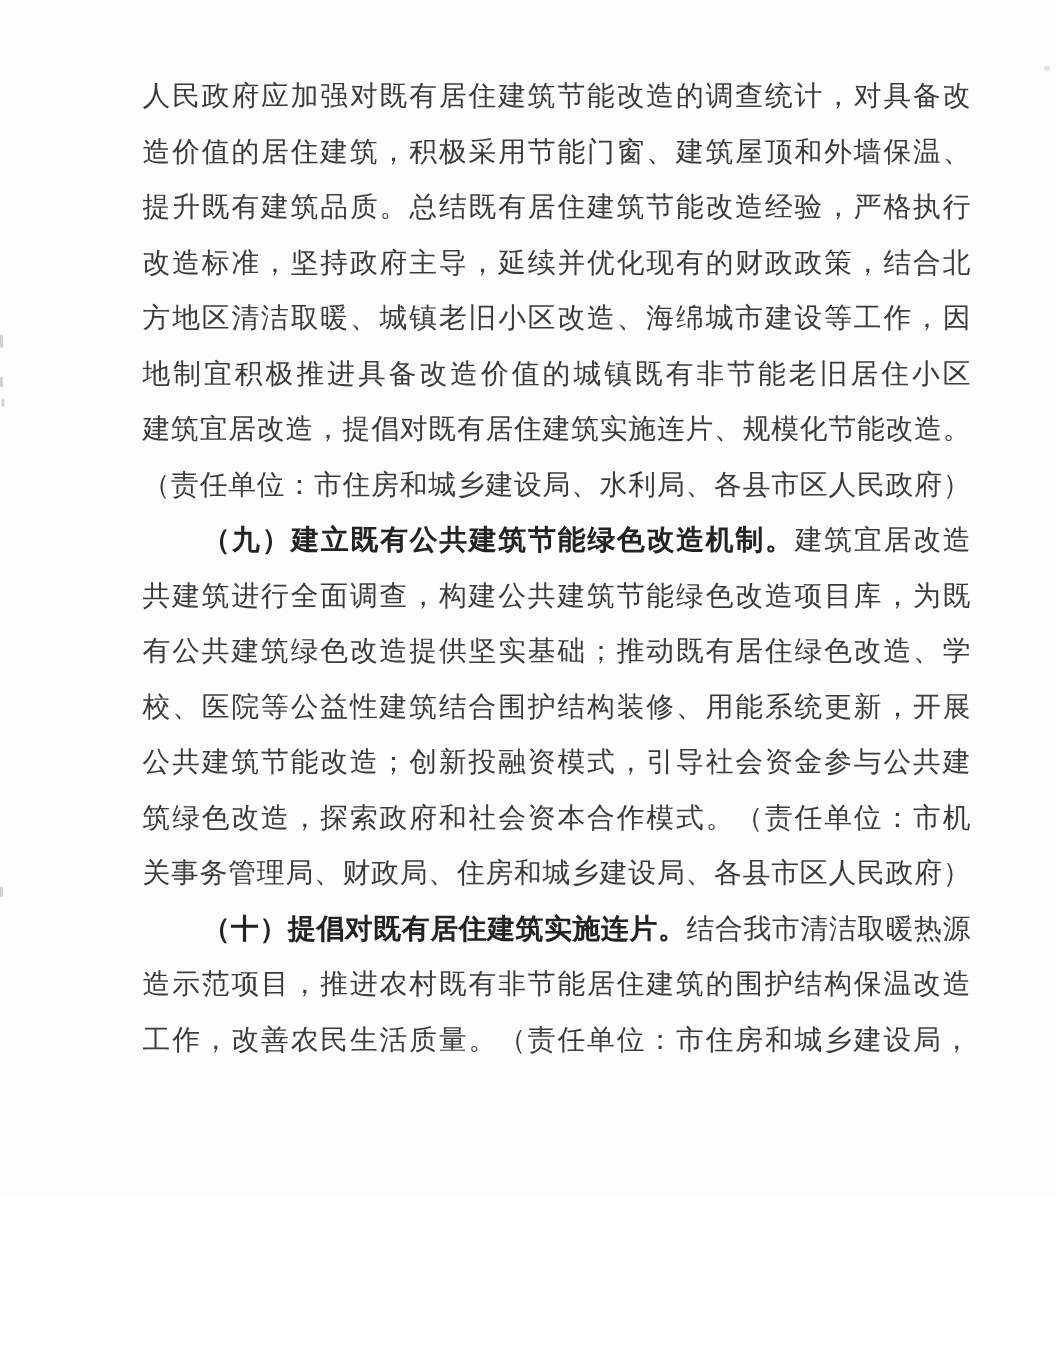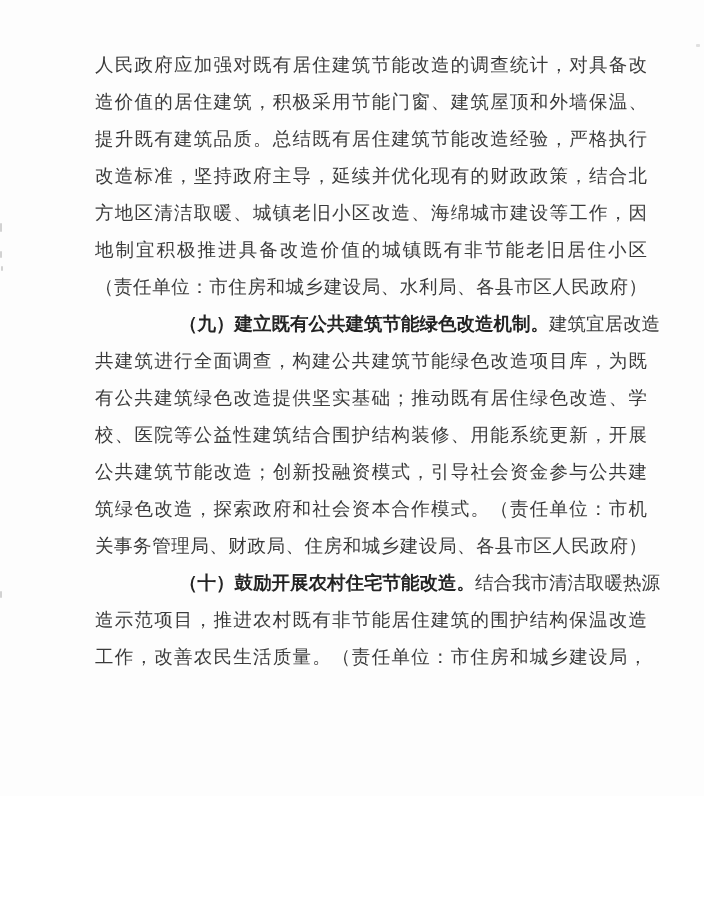--- a/index.html
+++ b/index.html
@@ -32,21 +32,20 @@
   }
   .line.indent {
     text-indent: 40px;
   }
   .line.end {
     text-align-last: left;
   }
   .b {
     font-weight: 700;
     color: #232323;
-    margin-left: 44px;
   }
   .pageno {
     position: absolute;
     left: 549px;
     top: 831px;
     font-size: 15px;
     color: #474747;
     letter-spacing: 2px;
     white-space: nowrap;
   }
@@ -67,31 +66,32 @@
 
 <div class="page">
 
   <div class="textblock">
     <div class="line">人民政府应加强对既有居住建筑节能改造的调查统计，对具备改</div>
     <div class="line">造价值的居住建筑，积极采用节能门窗、建筑屋顶和外墙保温、</div>
     <div class="line">提升既有建筑品质。总结既有居住建筑节能改造经验，严格执行</div>
     <div class="line">改造标准，坚持政府主导，延续并优化现有的财政政策，结合北</div>
     <div class="line">方地区清洁取暖、城镇老旧小区改造、海绵城市建设等工作，因</div>
     <div class="line">地制宜积极推进具备改造价值的城镇既有非节能老旧居住小区</div>
+    <div class="line">建筑宜居改造，提倡对既有居住建筑实施连片、规模化节能改造。</div>
     <div class="line">（责任单位：市住房和城乡建设局、水利局、各县市区人民政府）</div>
 
     <div class="line indent"><span class="b">（九）建立既有公共建筑节能绿色改造机制。</span><span>建筑宜居改造</span></div>
     <div class="line">共建筑进行全面调查，构建公共建筑节能绿色改造项目库，为既</div>
     <div class="line">有公共建筑绿色改造提供坚实基础；推动既有居住绿色改造、学</div>
     <div class="line">校、医院等公益性建筑结合围护结构装修、用能系统更新，开展</div>
     <div class="line">公共建筑节能改造；创新投融资模式，引导社会资金参与公共建</div>
     <div class="line">筑绿色改造，探索政府和社会资本合作模式。（责任单位：市机</div>
     <div class="line">关事务管理局、财政局、住房和城乡建设局、各县市区人民政府）</div>
 
-    <div class="line indent"><span class="b">（十）鼓励开展农村住宅节能改造。</span><span>结合我市清洁取暖热源</span></div>
+    <div class="line indent"><span class="b">（十）提倡对既有居住建筑实施连片。</span><span>结合我市清洁取暖热源</span></div>
     <div class="line">造示范项目，推进农村既有非节能居住建筑的围护结构保温改造</div>
     <div class="line">工作，改善农民生活质量。（责任单位：市住房和城乡建设局，</div>
   </div>
 
   <div class="pageno">— 7 —</div>
 
   <div class="speck s1"></div>
   <div class="speck s2"></div>
   <div class="speck s3"></div>
   <div class="speck s4"></div>

